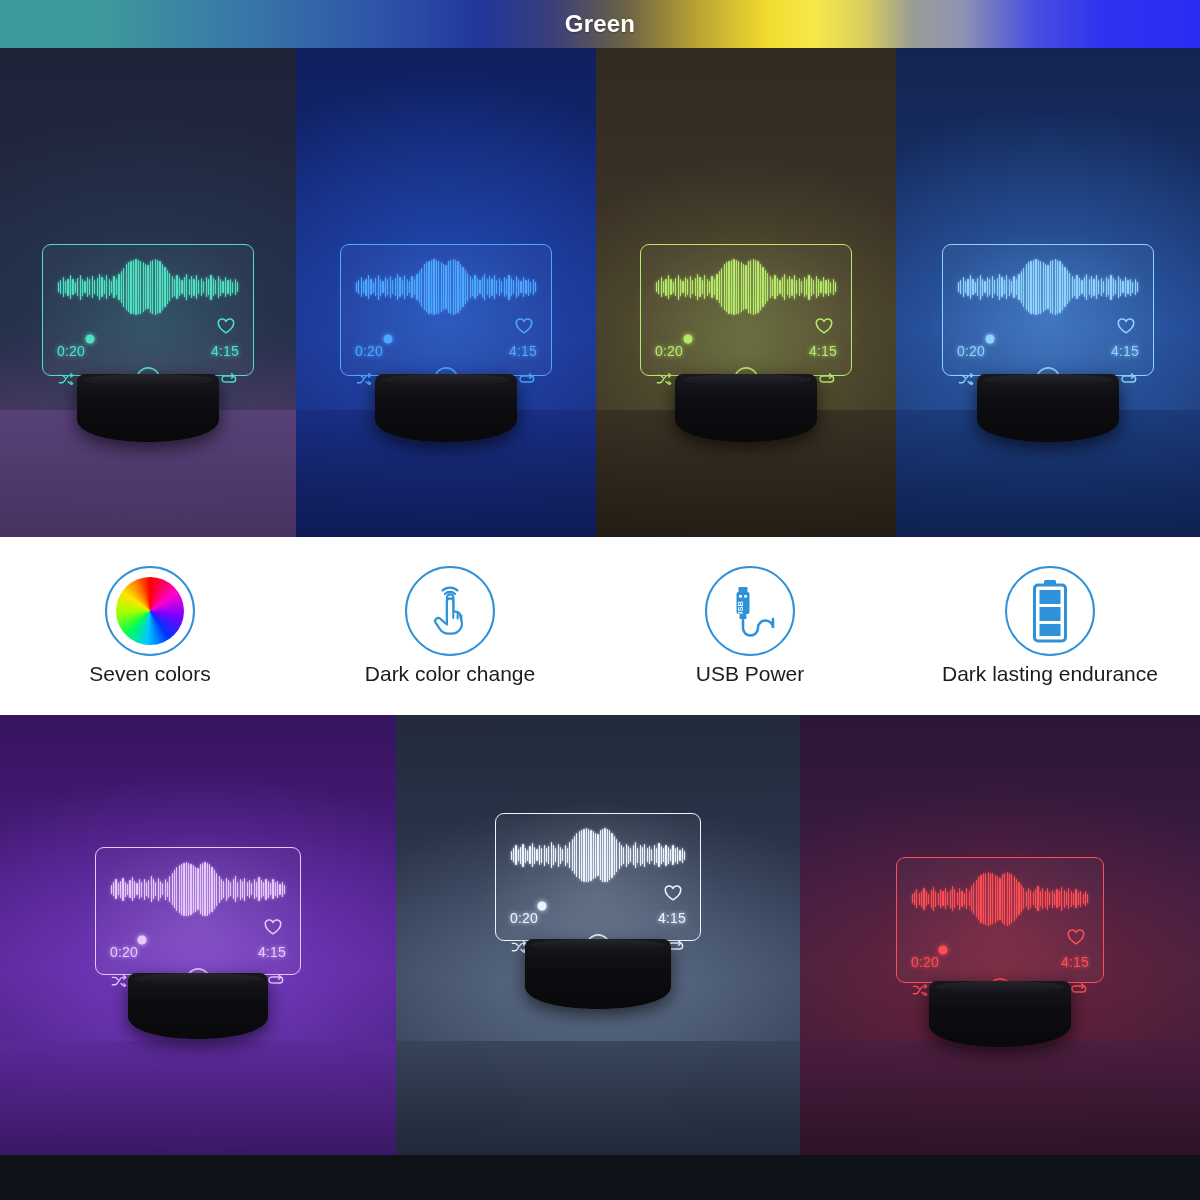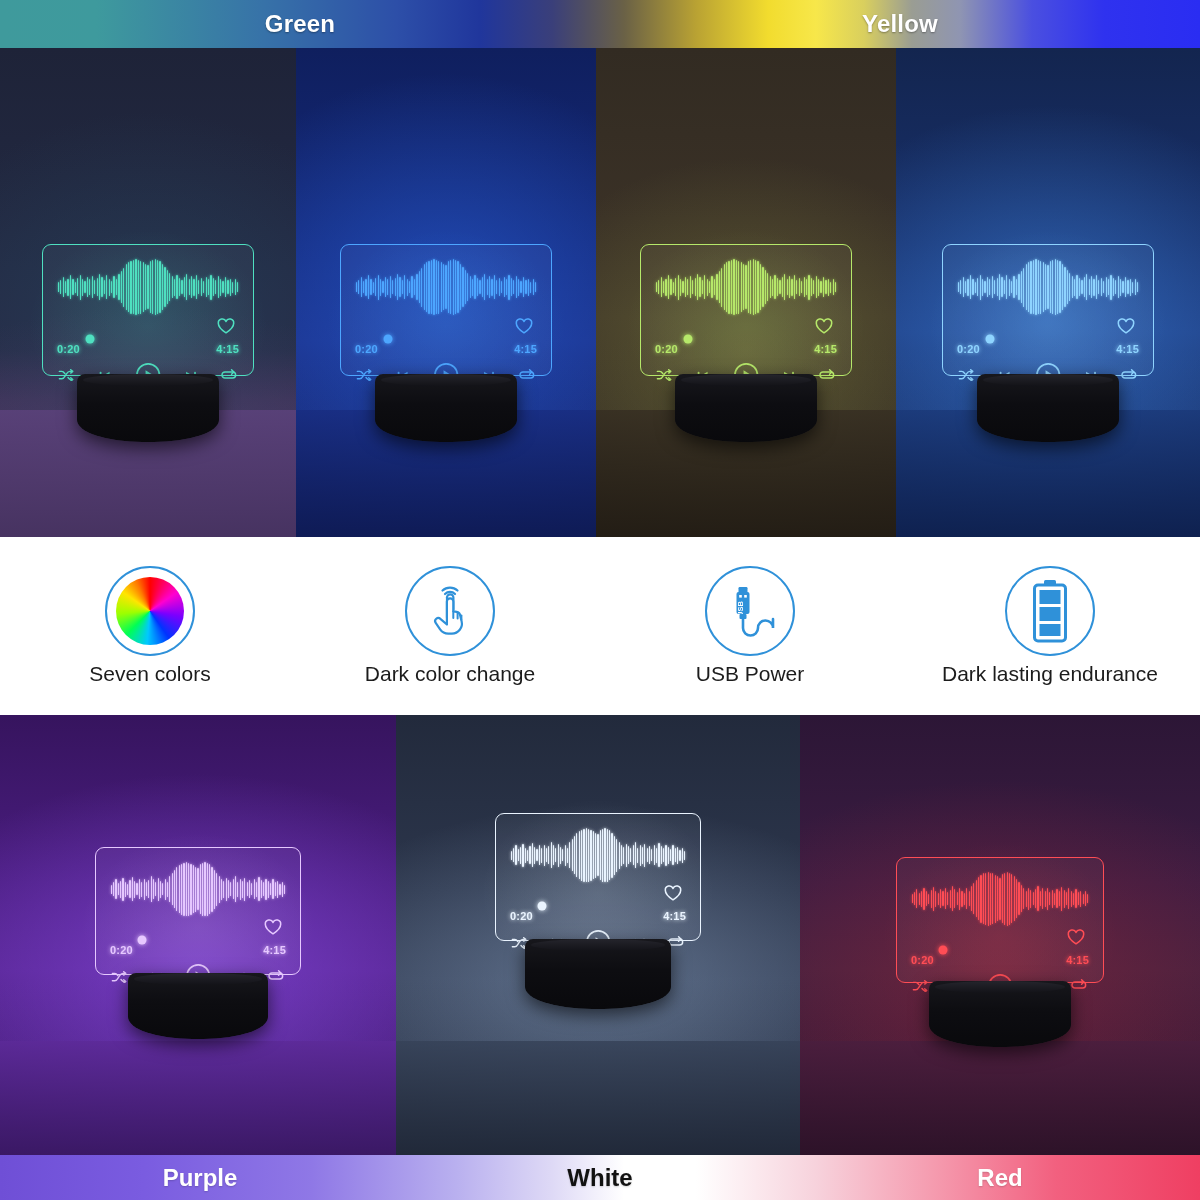--- a/index.html
+++ b/index.html
@@ -180,22 +180,22 @@
     position:absolute;
     top:50%;
     width:9px; height:9px;
     border-radius:50%;
     background:currentColor;
     transform:translate(-50%,-50%);
     box-shadow:0 0 5px currentColor;
   }
   .times {
     display:flex; justify-content:space-between;
-    font-size:11px;
-    font-weight:bold;
+    font-size:14px;
+    font-weight:normal;
     margin-top:4px;
     letter-spacing:.2px;
   }
   .times span { text-shadow:0 0 4px currentColor; }
 
   .controls {
     display:flex; align-items:center; justify-content:space-between;
     margin-top:7px;
     padding:0 1px;
   }
@@ -266,23 +266,20 @@
   .bot-bar .lbl { font-size:24px; font-weight:bold; white-space:nowrap; text-shadow:0 1px 2px rgba(0,0,0,.18); }
 </style>
 </head>
 <body>
 
 <div class="page">
 
   <div class="top-bar">
     <div class="cell">
       <span class="lbl">Green</span>
-    </div>
-    <div class="cell">
-      <span class="lbl">Yellow</span>
     </div>
   </div>
 
   <div class="row-top">
     <div class="cellphoto c1">
       <div class="bg bg-green"></div>
       <div class="surface s-green"></div>
       <div class="lamp" style="top:196px;">
           <div class="panel" style="color: rgb(79, 224, 192); width: 212px; height: 132px; background: rgba(255, 255, 255, 0.035);">
             <div class="wave">
@@ -1229,25 +1226,14 @@
         <path d="M15 1.2 l3.2 3.1 l-3.2 3.1"></path>
       </g>
               </svg>
             </div>
           </div>
           <div class="base" style="width: 142px; height: 66px;"></div>
         </div>
     </div>
   </div>
 
-  <div class="bot-bar">
-    <div class="cell">
-      <span class="lbl" style="color:#ffffff">Purple</span>
-    </div>
-    <div class="cell">
-      <span class="lbl" style="color:#111111">White</span>
-    </div>
-    <div class="cell">
-      <span class="lbl" style="color:#ffffff">Red</span>
-    </div>
-  </div>
 
 </div>
 
 </body></html>

